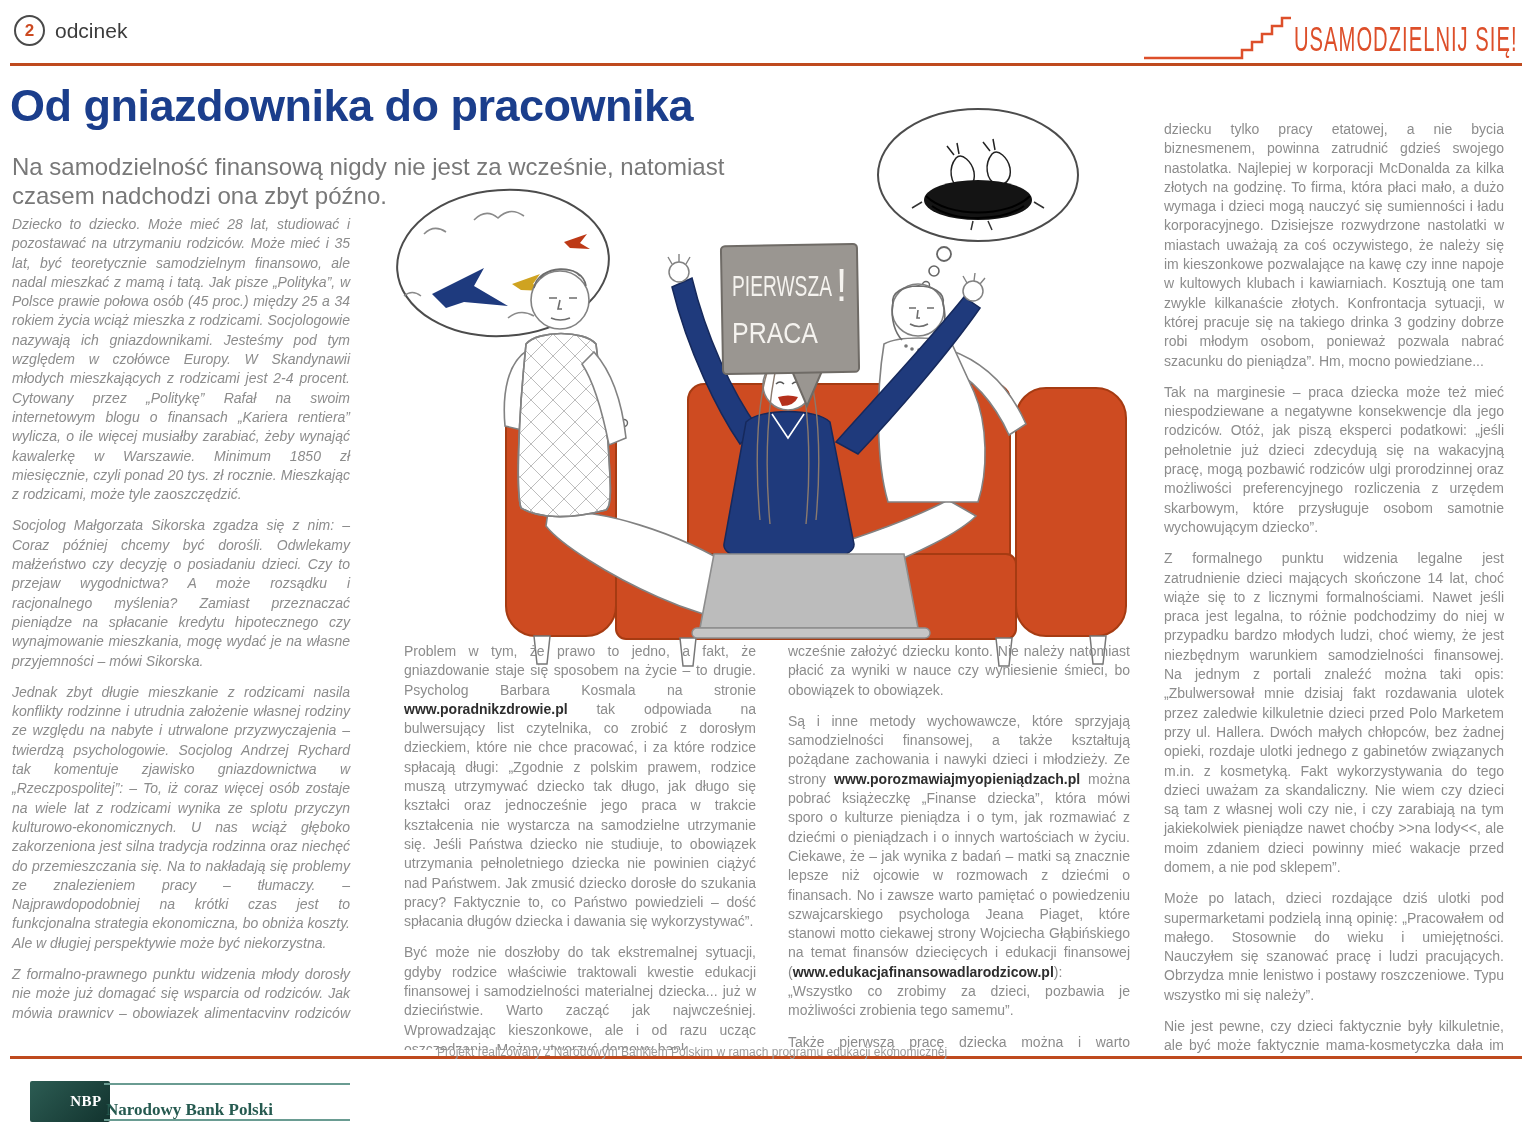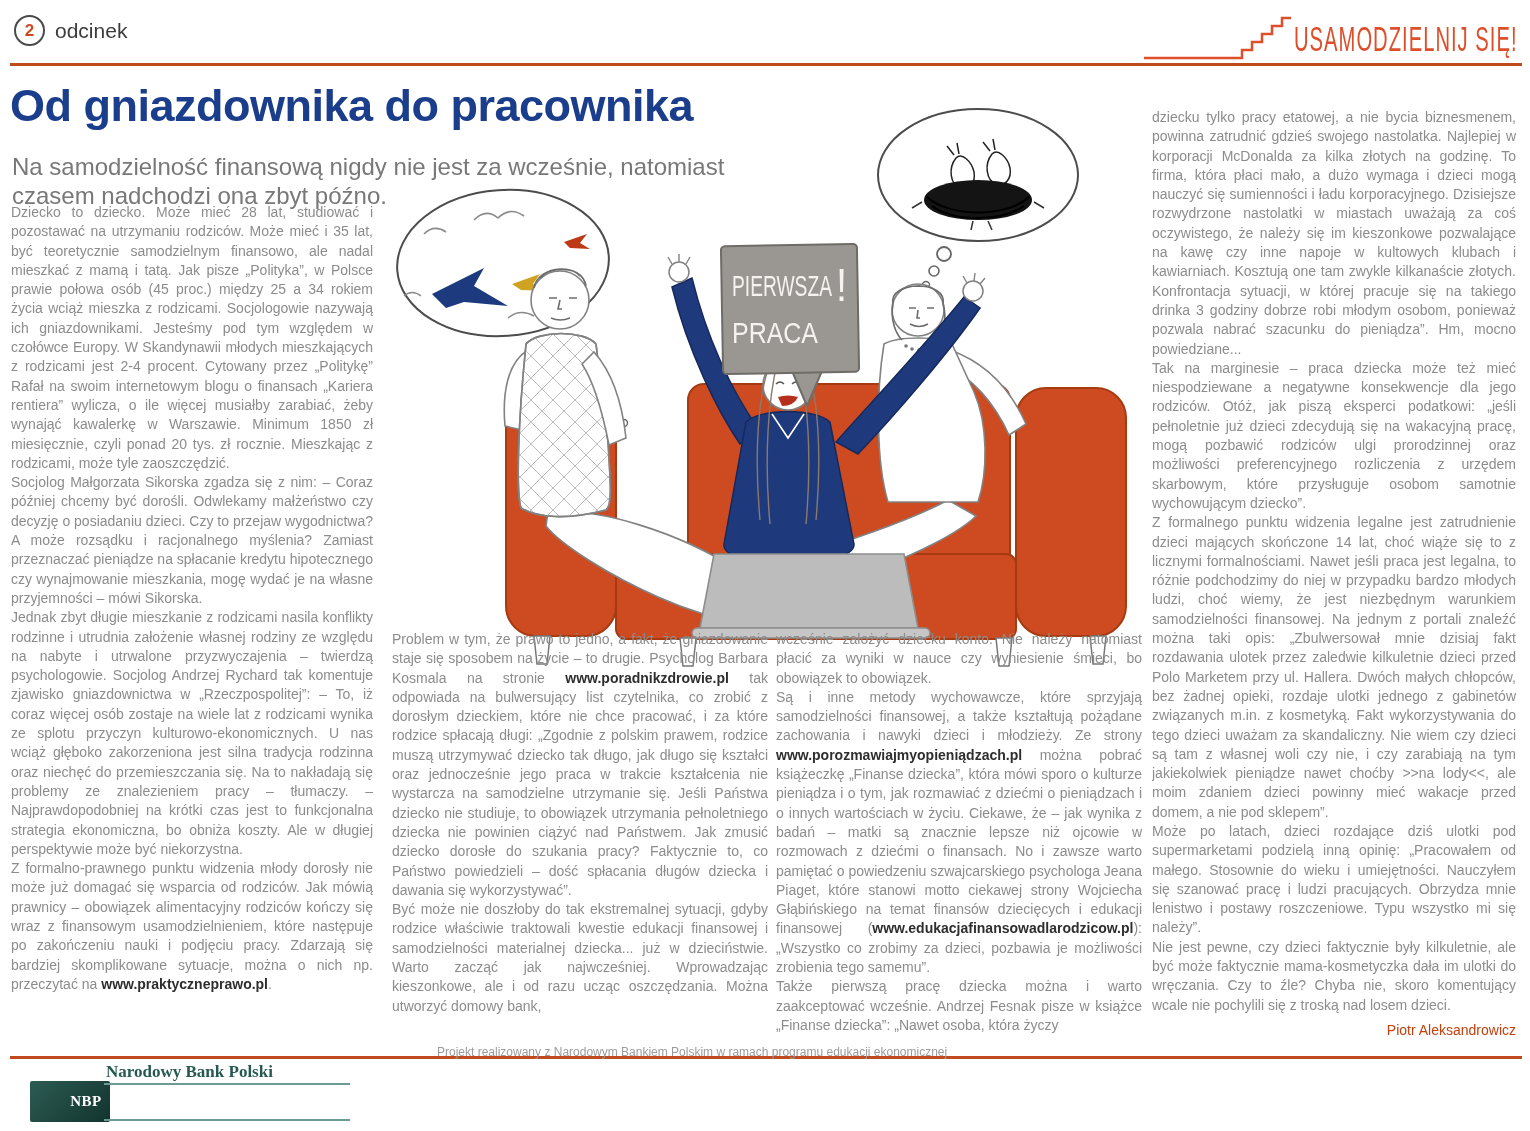--- a/index.html
+++ b/index.html
@@ -16,35 +16,35 @@
   .rule-top{top:63px;}
   .rule-bottom{top:1056px;}
   
   .title{position:absolute;left:10px;top:80px;width:760px;
         font-size:45px;font-weight:700;color:#1b3e8c;letter-spacing:-0.5px;}
   .lead{position:absolute;left:12px;top:152px;font-size:24px;line-height:29px;color:#787878;}
   .lead div{white-space:nowrap;}
   
   .col{position:absolute;font-size:14px;line-height:19.3px;color:#8c8c8c;
         text-align:justify;overflow:hidden;}
-  .col p{margin:0;}
+  .col p{margin:12px;}
   .col .url-bold{font-weight:700;color:#2e2e2e;}
-  #col1{left:11px;top:203px;width:362px;height:815px;}
+  #col1{left:0;top:203px;width:362px;height:815px;font-style:italic;}
   #col2{left:392px;top:630px;width:376px;height:420px;}
   #col3{left:776px;top:630px;width:366px;height:420px;}
   #col4{left:1152px;top:108px;width:364px;max-height:945px;}
   .author{text-align:right;margin-top:6px;color:#c2410c;}
   
   .illo{position:absolute;left:388px;top:92px;width:757px;height:575px;}
   
   .nbp-box{position:absolute;left:30px;top:1081px;width:48px;height:41px;border-radius:2px;
         background:linear-gradient(135deg,#2c5c53,#12332e);color:#fff;
         display:flex;align-items:center;justify-content:center;
         font-family:"Liberation Serif",serif;font-weight:700;font-size:15px;letter-spacing:.5px;padding-left:32px;}
-  .nbp-name{position:absolute;left:106px;top:1062px;width:244px;text-align:left;
+  .nbp-name{position:absolute;left:106px;top:1100px;width:244px;text-align:left;
         font-family:"Liberation Serif",serif;font-weight:700;font-size:17px;color:#265a50;}
   .nbp-line{position:absolute;left:104px;width:246px;height:2px;background:#6a9c92;}
   .nbp-line-top{top:1083px;} .nbp-line-bottom{top:1119px;}
   .credit{position:absolute;left:430px;top:1045px;font-size:12px;color:#9b9b9b;margin-left:7px;}
 </style>
 </head>
 <body>
 
 <div id="page">
 

